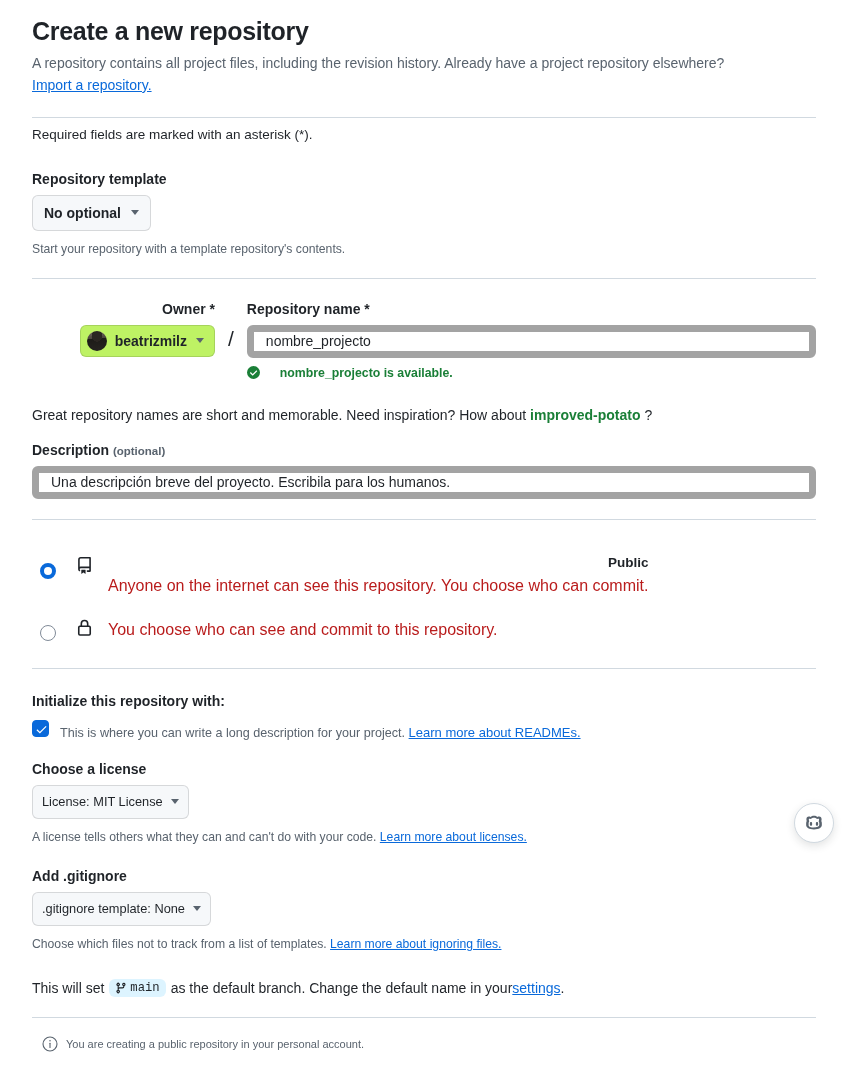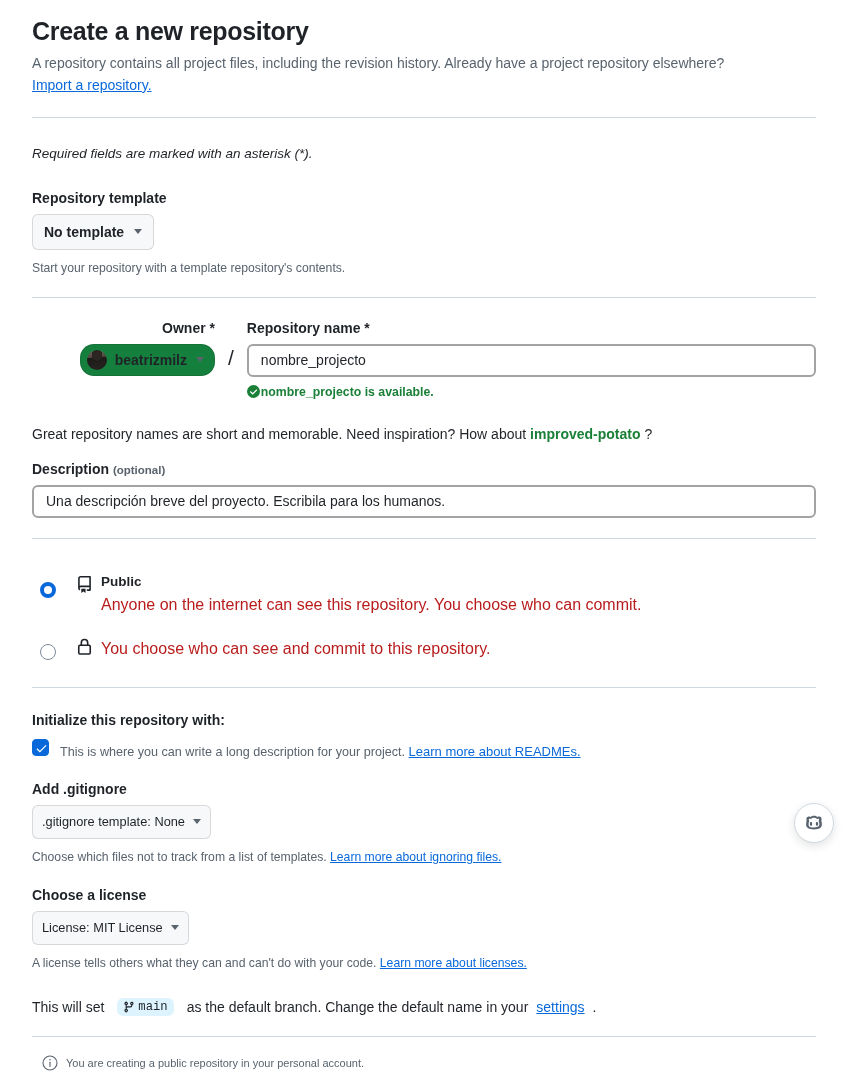--- a/index.html
+++ b/index.html
@@ -39,23 +39,22 @@
     cursor: pointer;
   }
   .hr {
     height: 1px;
     background: #d1d9e0;
     border: 0;
     margin: 20px 0 0 0;
   }
   .required-note {
     font-size: 13.5px;
-    font-style: italic;
-    color: #1f2328;
-    margin: 28px 0 0 0;
+    color: #1f2328;
+    margin: 9px 0 0 0;
   }
 
   
   .field-block { margin-top: 29px; }
   .field-label {
     font-size: 14px;
     font-weight: bold;
     color: #1f2328;
     margin-bottom: 8px;
     display: block;
@@ -115,57 +114,57 @@
     margin: 0 13px;
     padding-top: 27px;
     font-weight: normal;
     line-height: 1;
   }
   .name-col { flex: 1; }
   .owner-dd {
     display: inline-flex;
     align-items: center;
     gap: 8px;
-    background: #15803d;
+    background: #bef264;
     border: 1px solid rgba(31,35,40,0.15);
-    border-radius: 14px;
+    border-radius: 6px;
     padding: 5px 10px 5px 6px;
     cursor: pointer;
   }
   .avatar {
     width: 20px; height: 20px;
     border-radius: 50%;
     background:
       radial-gradient(circle at 50% 26%, #2b2622 0 30%, transparent 31%),
       linear-gradient(175deg, #7c7166 0%, #4a443c 38%, #1d1b18 39%, #272421 100%);
     flex: 0 0 auto;
     box-shadow: inset 0 0 0 1px rgba(31,35,40,0.08);
   }
   .owner-name {
     font-size: 14px;
     font-weight: bold;
     color: #1f2328;
   }
   .text-input {
     width: 100%;
     height: 33px;
-    border: 2px solid #a3a3a3;
+    border: 7px solid #a3a3a3;
     border-radius: 6px;
     padding: 5px 12px;
     font-family: "Liberation Sans", sans-serif;
     font-size: 14px;
     color: #1f2328;
     background: #ffffff;
     outline: none;
   }
   .text-input::placeholder { color: #59636e; }
   .avail {
     display: flex;
     align-items: center;
-    gap: 1px;
+    gap: 20px;
     margin-top: 8px;
     font-size: 12.3px;
     font-weight: bold;
     color: #1a7f37;
   }
   .check-circle {
     width: 13px; height: 13px;
     flex: 0 0 auto;
     display: block;
   }
@@ -193,21 +192,21 @@
   }
   .radio.checked {
     border: 4.5px solid #0969da;
     background: #fff;
   }
   .vis-icon {
     margin: 12px 0 0 20px;
     flex: 0 0 auto;
     color: #1f2328;
   }
-  .vis-text { margin-left: 8px; padding-top: 9px; }
+  .vis-text { margin-left: 15px; padding-top: 9px; text-align: right; }
   .vis-title {
     font-size: 13.5px;
     font-weight: bold;
     color: #1f2328;
     line-height: 1.35;
   }
   .vis-desc {
     font-size: 16px;
     color: #b91c1c;
     margin-top: 2px;
@@ -250,21 +249,21 @@
   .cb-hint .link { font-size: 13px; }
 
   
   .branch-line {
     font-size: 14px;
     color: #1f2328;
     margin-top: 26px;
     display: flex;
     align-items: center;
     flex-wrap: wrap;
-    gap: 8px;
+    gap: 0;
   }
   .branch-badge {
     display: inline-flex;
     align-items: center;
     gap: 3px;
     background: #ddf4ff;
     border-radius: 6px;
     padding: 2px 6px;
     margin: 0 5px;
     font-family: "Liberation Mono", monospace;
@@ -311,21 +310,21 @@
     <span>A repository contains all project files, including the revision history. Already have a project repository elsewhere? </span><a class="link">Import a repository.</a>
   </p>
 
   <hr class="hr">
 
   <p class="required-note">Required fields are marked with an asterisk (*).</p>
 
   <div class="field-block">
     <span class="field-label">Repository template</span>
     <div class="dropdown">
-      <span>No template</span>
+      <span>No optional</span>
       <span class="caret"></span>
     </div>
     <div class="hint">Start your repository with a template repository's contents.</div>
   </div>
 
   <hr class="hr">
 
   <div class="owner-row" style="margin-top:22px;">
     <div class="owner-col">
       <span class="field-label">Owner *</span>
@@ -400,39 +399,39 @@
         <path d="M13.2 3.6 6 10.9 2.8 7.7l-1 1.1L6 13l8.2-8.3z" fill="#ffffff"></path>
       </svg>
     </span>
     <div class="cb-body">
       <div class="cb-hint">
         <span>This is where you can write a long description for your project. </span><a class="link">Learn more about READMEs.</a>
       </div>
     </div>
   </div>
 
+  <div style="margin-top:21px;">
+    <span class="field-label">Choose a license</span>
+    <div class="dropdown small">
+      <span>License: MIT License</span>
+      <span class="caret"></span>
+    </div>
+    <div class="hint">
+      <span>A license tells others what they can and can't do with your code. </span><a class="link">Learn more about licenses.</a>
+    </div>
+  </div>
+
   <div style="margin-top:22px;">
     <span class="field-label">Add .gitignore</span>
     <div class="dropdown small">
       <span>.gitignore template: None</span>
       <span class="caret"></span>
     </div>
     <div class="hint">
       <span>Choose which files not to track from a list of templates. </span><a class="link">Learn more about ignoring files.</a>
-    </div>
-  </div>
-
-  <div style="margin-top:21px;">
-    <span class="field-label">Choose a license</span>
-    <div class="dropdown small">
-      <span>License: MIT License</span>
-      <span class="caret"></span>
-    </div>
-    <div class="hint">
-      <span>A license tells others what they can and can't do with your code. </span><a class="link">Learn more about licenses.</a>
     </div>
   </div>
 
   <div class="branch-line">
     <span>This will set </span>
     <span class="branch-badge">
       <svg width="12" height="12" viewBox="0 0 16 16" fill="#1f2328">
         <path d="M9.5 3.25a2.25 2.25 0 1 1 3 2.122V6A2.5 2.5 0 0 1 10 8.5H6a1 1 0 0 0-1 1v1.128a2.251 2.251 0 1 1-1.5 0V5.372a2.25 2.25 0 1 1 1.5 0v1.836A2.493 2.493 0 0 1 6 7h4a1 1 0 0 0 1-1v-.628A2.25 2.25 0 0 1 9.5 3.25Zm-6 0a.75.75 0 1 0 1.5 0 .75.75 0 0 0-1.5 0Zm8.25-.75a.75.75 0 1 0 0 1.5.75.75 0 0 0 0-1.5ZM4.25 12a.75.75 0 1 0 0 1.5.75.75 0 0 0 0-1.5Z"></path>
       </svg>
       <span>main</span>

